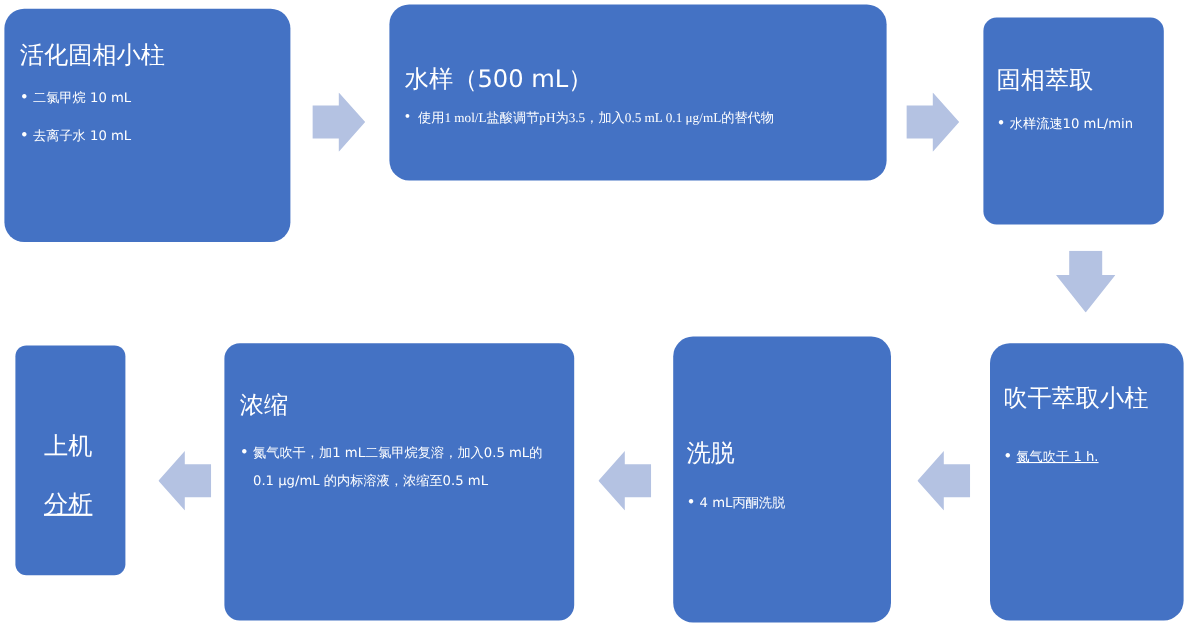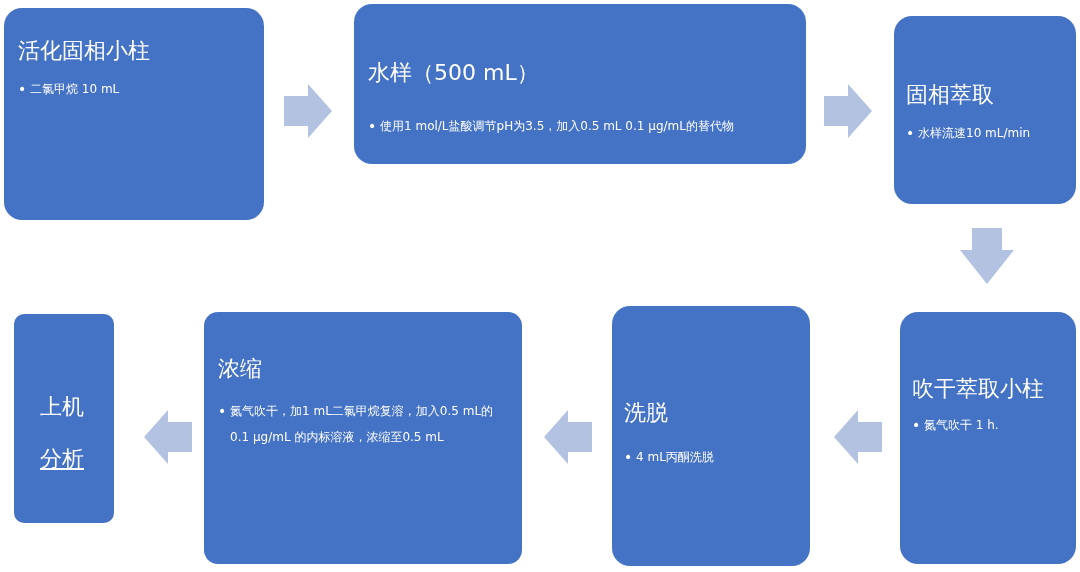--- a/index.html
+++ b/index.html
@@ -14,58 +14,59 @@
   .arrow { position:absolute; }
   .arrow svg { display:block; }
 </style>
 </head>
 <body>
 
 <div class="box" style="left:4px; top:8px; width:260px; height:212px; padding:28px 0 0 14px;">
   <div class="title">活化固相小柱</div>
   <ul style="margin-top:10px;">
     <li>二氯甲烷 10 mL</li>
+    <li style="margin-top:8px;">去离子水 10 mL</li>
   </ul>
 </div>
 
 <div class="arrow" style="left:284px; top:84px;">
   <svg width="48" height="54" viewBox="0 0 48 54">
       <polygon points="0,12 24,12 24,0 48,27 24,54 24,42 0,42" fill="#B4C2E2"></polygon>
     </svg>
 </div>
 
 <div class="box" style="left:354px; top:4px; width:452px; height:160px; padding:54px 18px 0 14px;">
   <div class="title">水样（500 mL）</div>
-  <ul style="margin-top:25px;">
+  <ul style="margin-top:6px;font-family:Liberation Serif, serif;">
     <li>使用1 mol/L盐酸调节pH为3.5，加入0.5 mL 0.1 μg/mL的替代物</li>
   </ul>
 </div>
 
 <div class="arrow" style="left:824px; top:84px;">
   <svg width="48" height="54" viewBox="0 0 48 54">
       <polygon points="0,12 24,12 24,0 48,27 24,54 24,42 0,42" fill="#B4C2E2"></polygon>
     </svg>
 </div>
 
-<div class="box" style="left:894px; top:16px; width:182px; height:188px; padding:64px 14px 0 12px;">
+<div class="box" style="left:894px; top:16px; width:164px; height:188px; padding:43px 14px 0 12px;border-radius:12px;">
   <div class="title">固相萃取</div>
   <ul style="margin-top:10px;">
     <li>水样流速10 mL/min</li>
   </ul>
 </div>
 
 <div class="arrow" style="left:960px; top:228px;">
   <svg width="54" height="56" viewBox="0 0 54 56">
       <polygon points="12,0 42,0 42,22 54,22 27,56 0,22 12,22" fill="#B4C2E2"></polygon>
     </svg>
 </div>
 
-<div class="box" style="left:900px; top:312px; width:176px; height:252px; padding:62px 6px 0 12px;">
+<div class="box" style="left:900px; top:312px; width:176px; height:252px; padding:36px 6px 0 12px;">
   <div class="title">吹干萃取小柱</div>
-  <ul style="margin-top:8px;">
+  <ul style="margin-top:24px;text-decoration:underline;">
     <li>氮气吹干 1 h.</li>
   </ul>
 </div>
 
 <div class="arrow" style="left:834px; top:410px;">
   <svg width="48" height="54" viewBox="0 0 48 54">
       <polygon points="48,12 24,12 24,0 0,27 24,54 24,42 48,42" fill="#B4C2E2"></polygon>
     </svg>
 </div>
 

